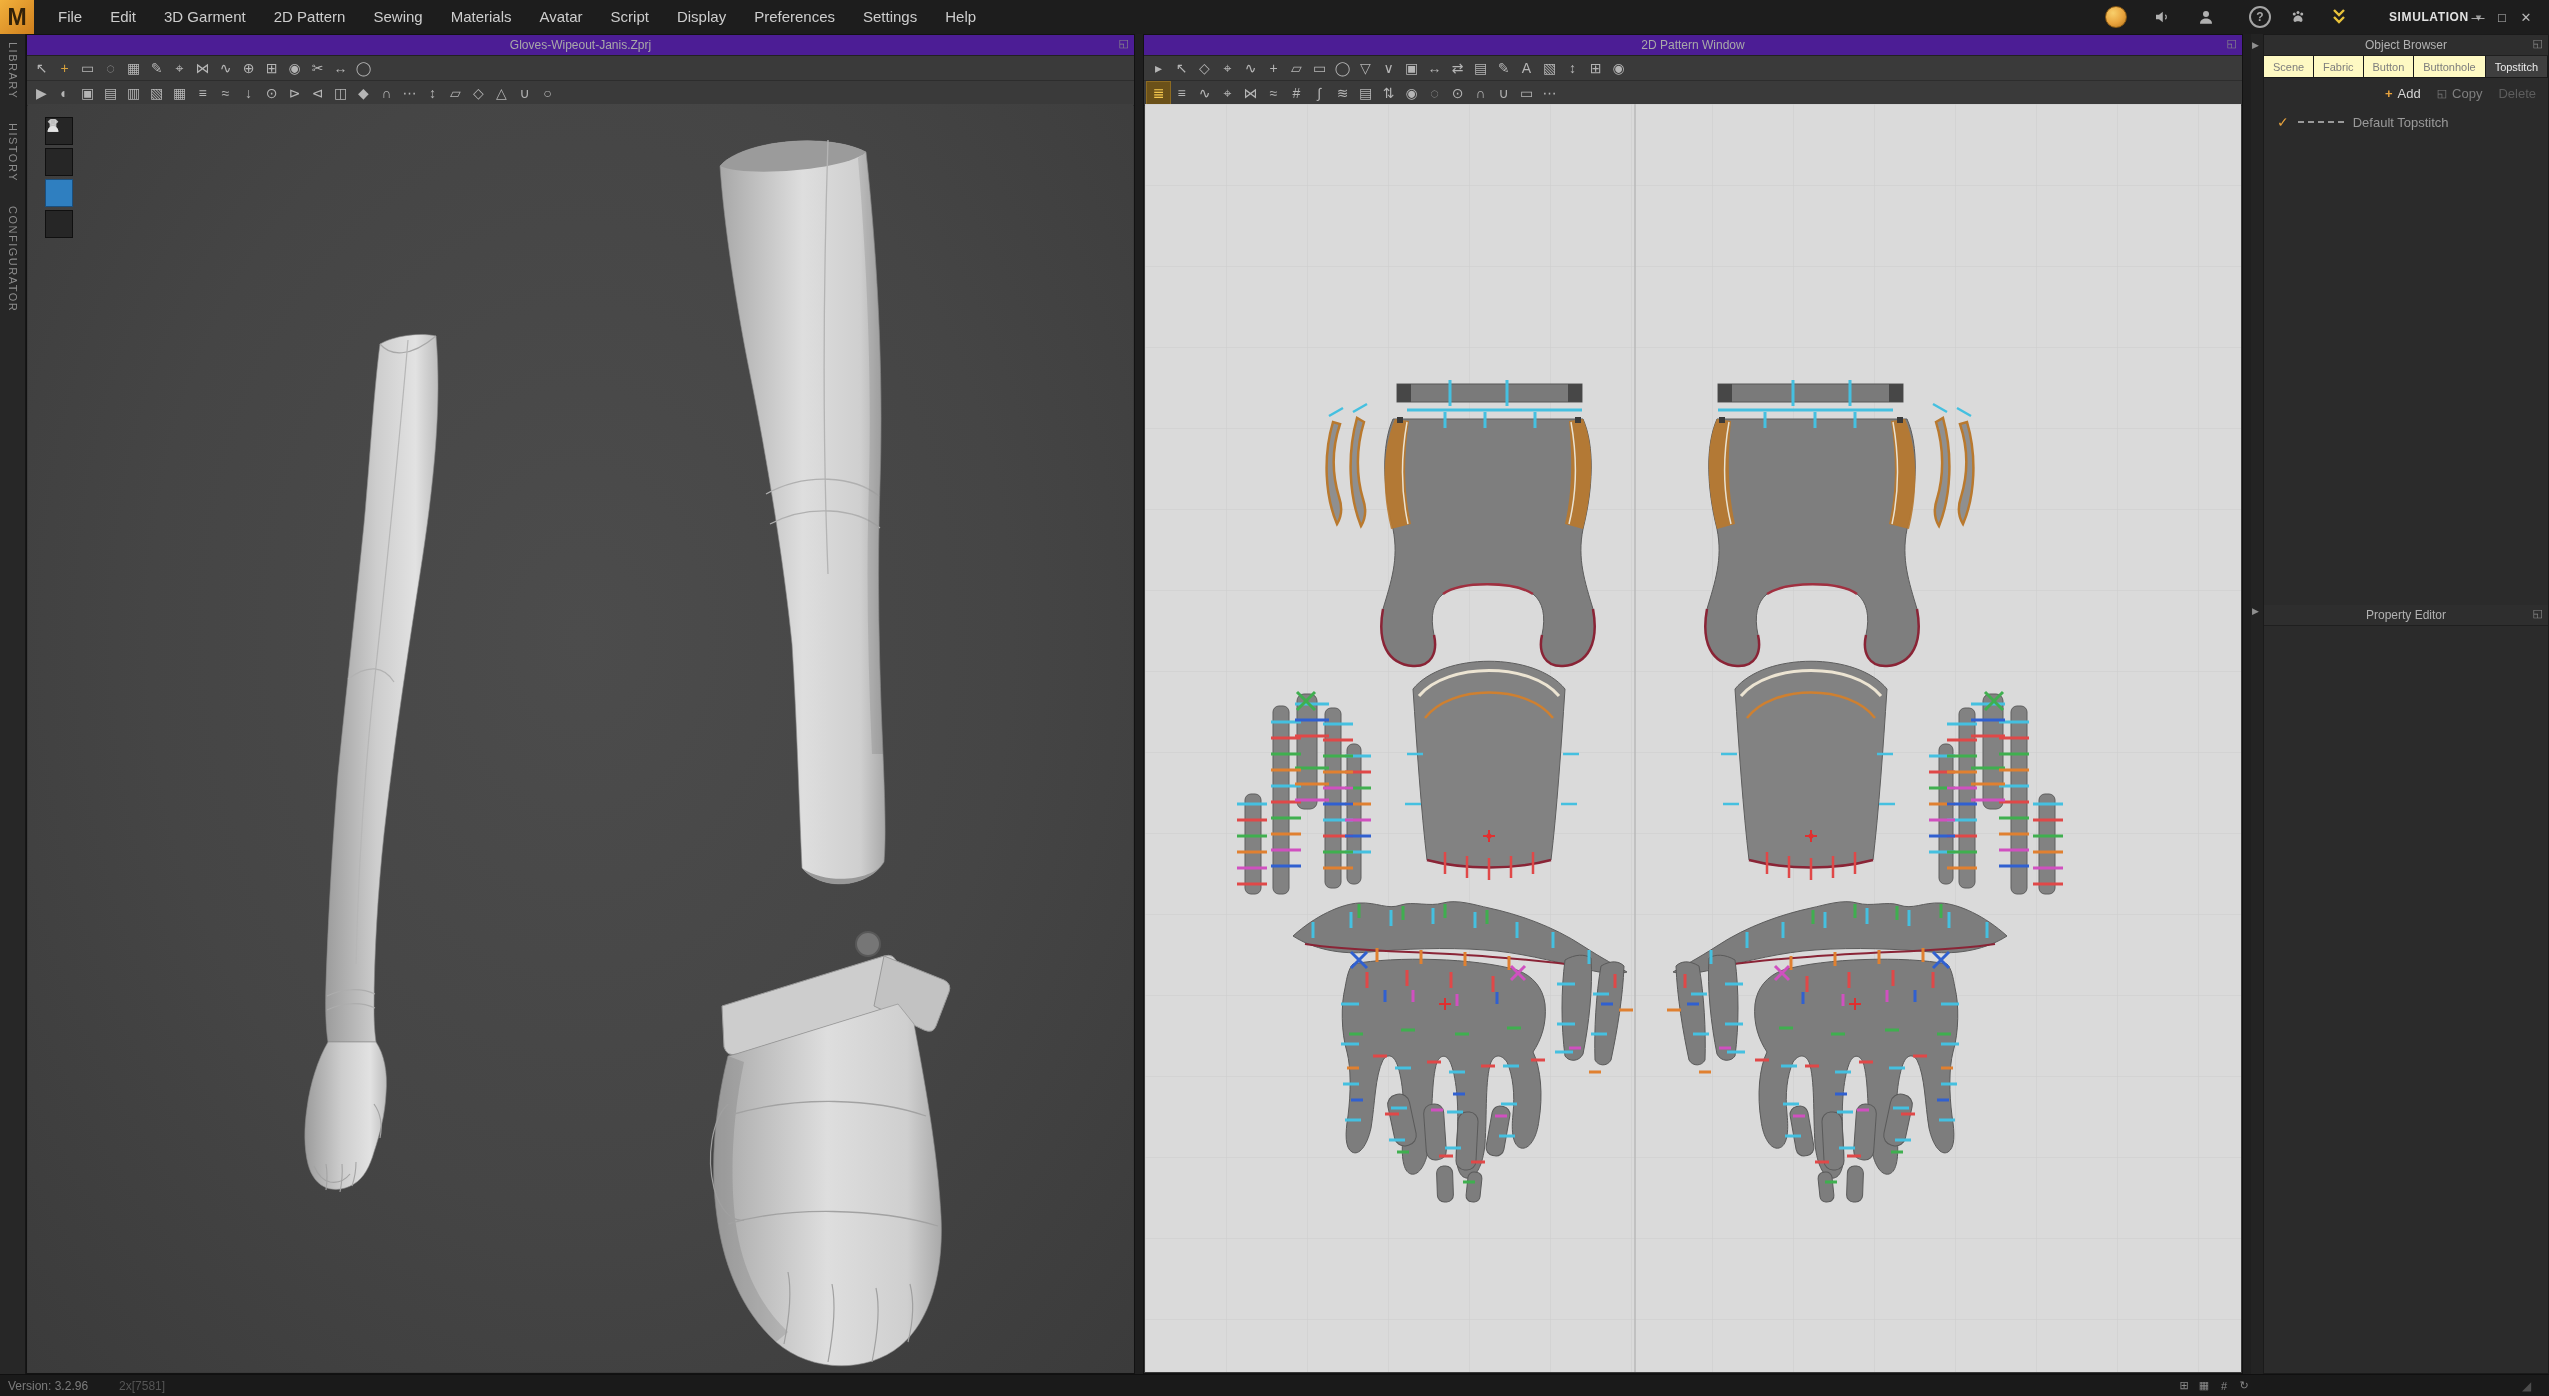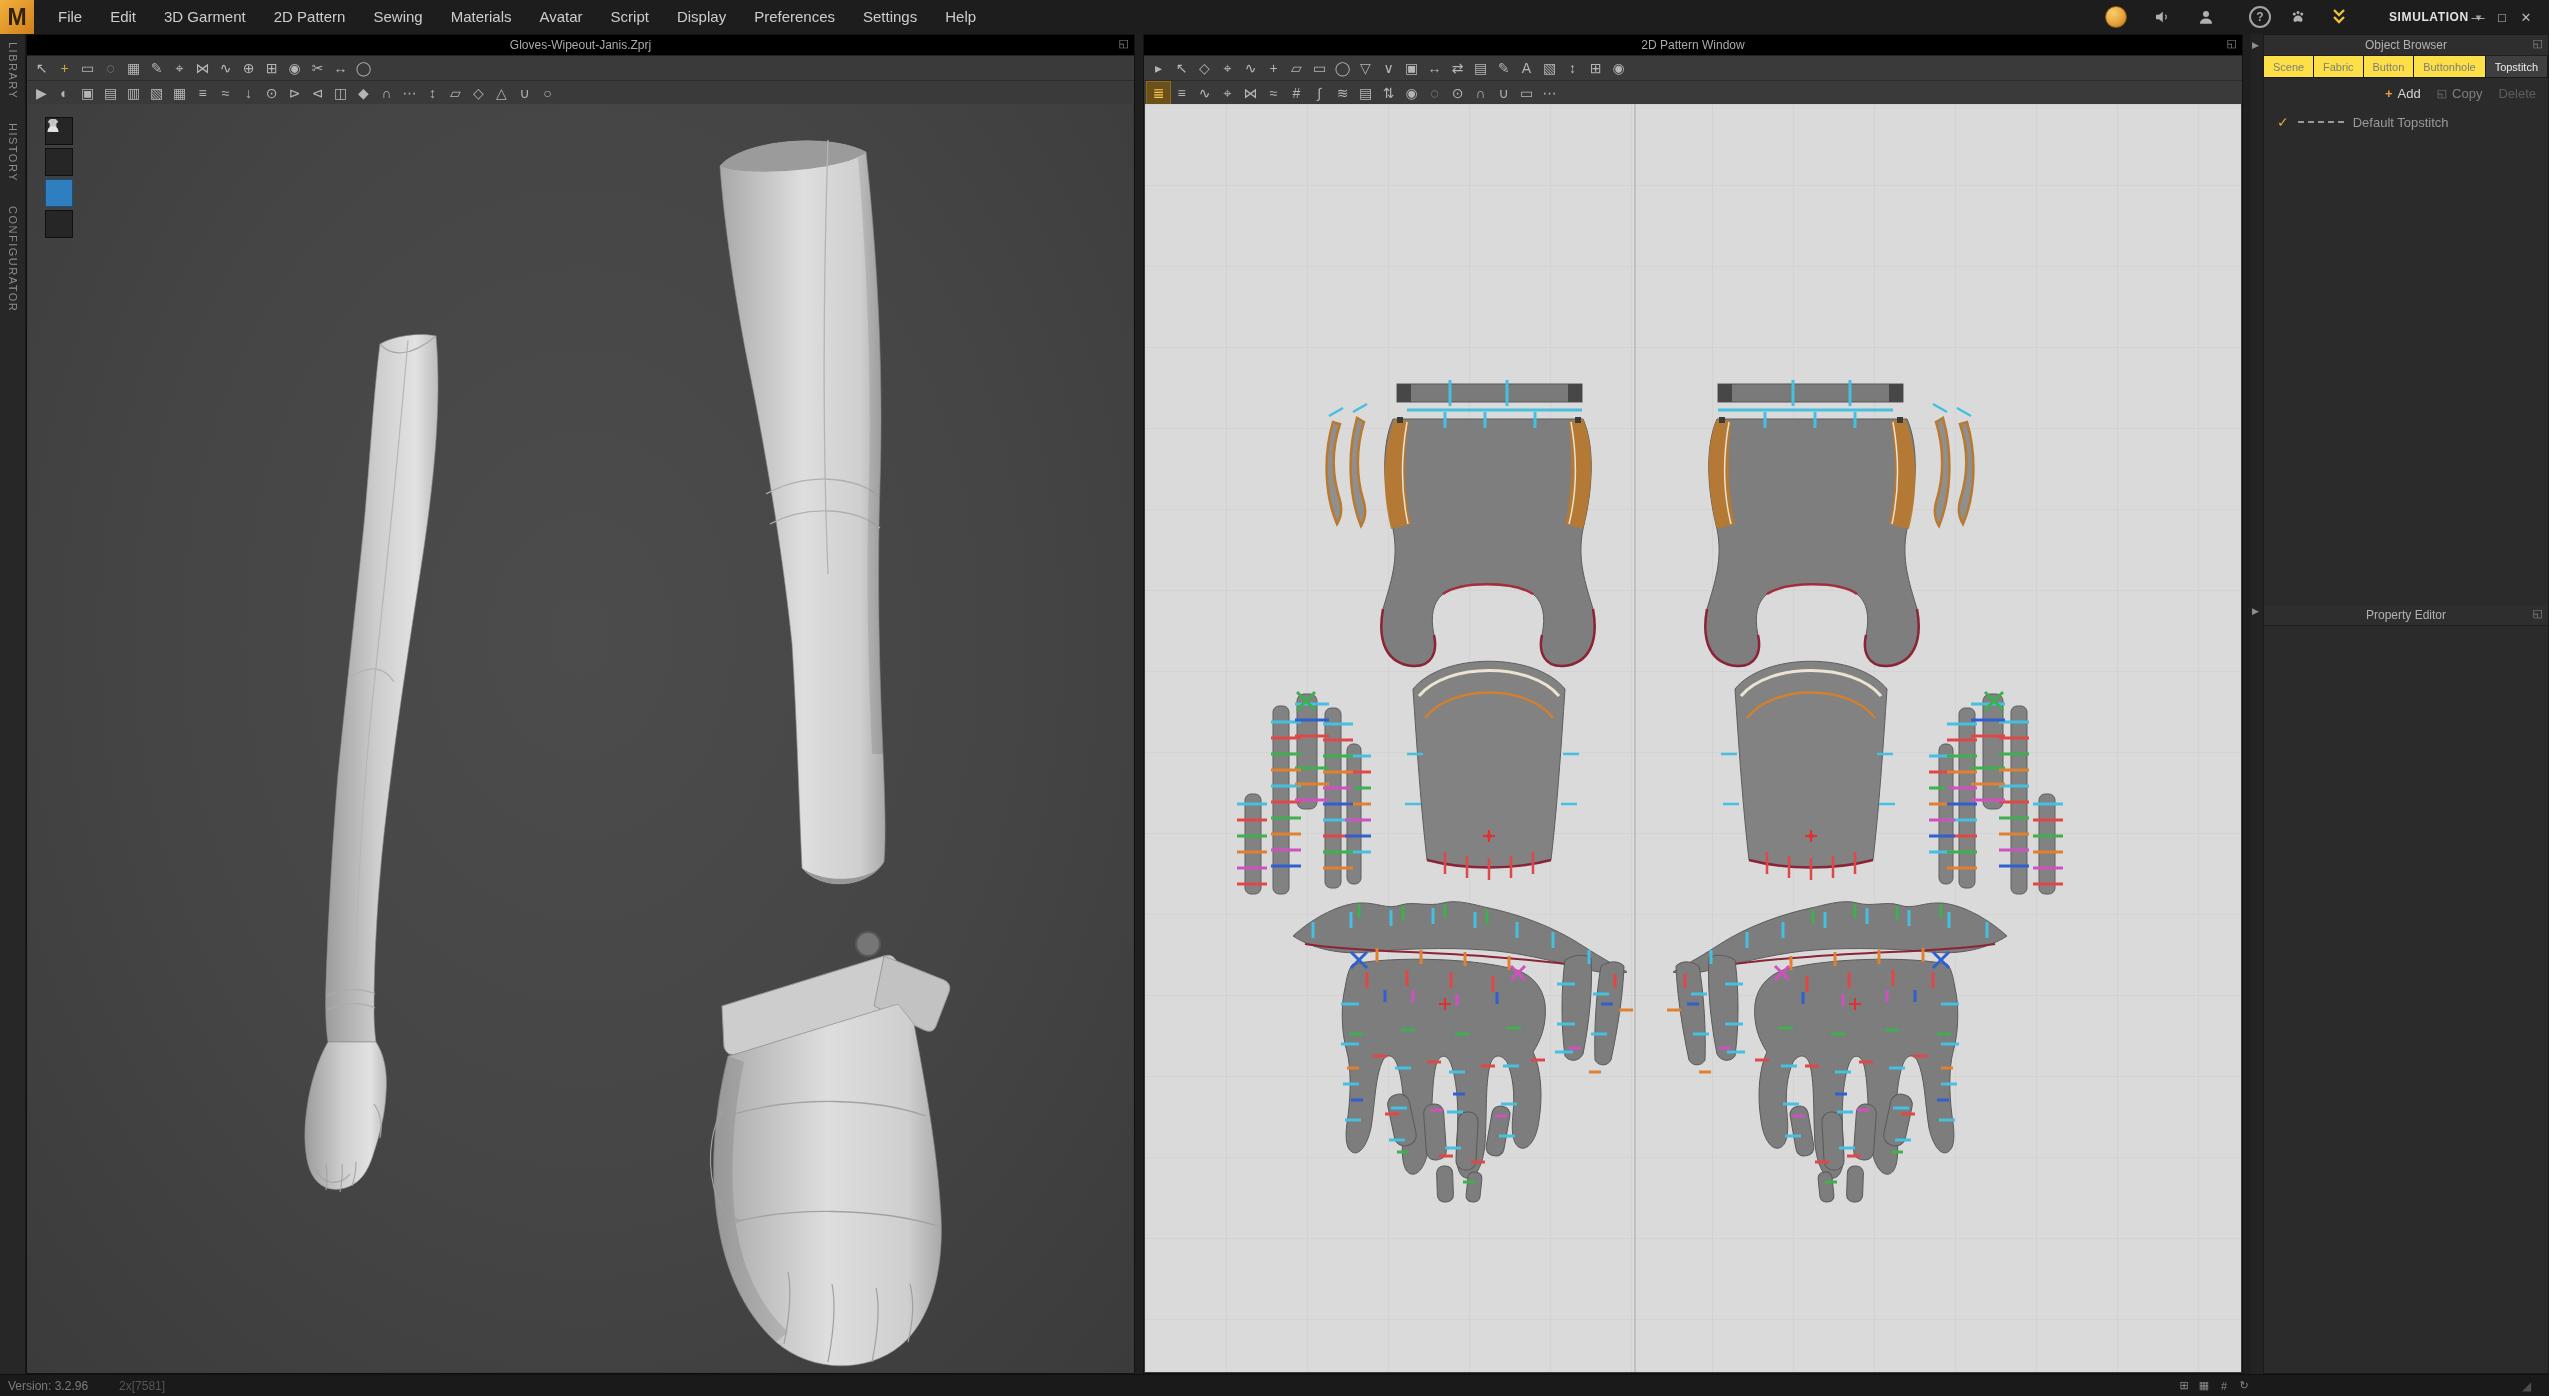--- a/index.html
+++ b/index.html
@@ -22,21 +22,21 @@
   .simcaret{color:#9a9a9a;font-size:11px;}
   .winbtn{width:24px;height:24px;display:flex;align-items:center;justify-content:center;color:#b9b9b9;font-size:13px;}
 
   
   .leftstrip{position:absolute;left:0;top:34px;width:26px;height:1340px;background:#272727;
              display:flex;flex-direction:column;align-items:center;padding-top:8px;gap:24px;box-sizing:border-box;border-right:1px solid #161616;}
   .vtab{writing-mode:vertical-rl;font-size:11px;color:#8d8d8d;letter-spacing:1.5px;cursor:default;}
 
   
   .appwin{position:absolute;background:#3a3a3a;border:1px solid #121212;box-sizing:border-box;}
-  .wtitle{height:20px;background:#000000;border-bottom:1px solid #222;color:#a9a9a9;font-size:12px;
+  .wtitle{height:20px;background:#4c1d95;border-bottom:1px solid #222;color:#a9a9a9;font-size:12px;
           display:flex;align-items:center;justify-content:center;position:relative;}
   .wexpand{position:absolute;right:5px;top:2px;font-size:11px;color:#8a8a8a;}
   .toolrow{height:24px;background:#3a3a3a;border-bottom:1px solid #2d2d2d;display:flex;align-items:center;padding-left:3px;}
   .ticon{width:23px;height:22px;display:flex;align-items:center;justify-content:center;font-size:14px;color:#b5b5b5;cursor:default;}
   .ticon.active{background:#6b5119;color:#f5c84e;outline:1px solid #8d6b21;}
 
   
   .win3d{left:26px;top:34px;width:1109px;height:1340px;}
   .vp3d{position:absolute;left:1px;top:69px;width:1105px;height:1268px;
         background:radial-gradient(ellipse at 50% 42%,#4c4c4c 0%,#454545 55%,#3b3b3b 100%);}
@@ -49,21 +49,21 @@
   
   .win2d{left:1143px;top:34px;width:1100px;height:1340px;}
   .canvas2d{position:absolute;left:1px;top:69px;width:1096px;height:1268px;background:#dadada;}
 
   
   .rstrip{position:absolute;left:2251px;top:34px;width:12px;height:1340px;background:#232323;}
   .rstrip .sarrow{position:absolute;left:1px;font-size:9px;color:#8f8f8f;}
   .rpanel{position:absolute;left:2263px;top:34px;width:286px;height:1340px;background:#2b2b2b;border:1px solid #1a1a1a;box-sizing:border-box;}
   .phead{height:20px;background:#2e2e2e;border-bottom:1px solid #1f1f1f;color:#b2b2b2;font-size:12px;
          display:flex;align-items:center;justify-content:center;position:relative;}
-  .obtabs{display:flex;height:21px;background:#fde047;border-bottom:1px solid #1a1a1a;}
+  .obtabs{display:flex;height:21px;background:#fef9c3;border-bottom:1px solid #1a1a1a;}
   .obtabs .obtab{flex:1 1 auto;font-size:11px;color:#7d7d7d;display:flex;align-items:center;justify-content:center;
                  border-right:1px solid #1a1a1a;white-space:nowrap;padding:0 4px;cursor:default;}
   .obtabs .obtab.active{background:#3f3f3f;color:#ececec;}
   .ob-actions{height:30px;display:flex;justify-content:flex-end;align-items:center;gap:16px;padding-right:12px;font-size:13px;}
   .ob-btn{display:flex;align-items:center;gap:5px;cursor:default;}
   .ob-btn .plus{color:#e8a33d;font-weight:bold;}
   .ob-btn.add{color:#d6d6d6;}
   .ob-btn.copy{color:#7f7f7f;}
   .ob-btn.del{color:#5d5d5d;}
   .cicon{font-size:11px;}

